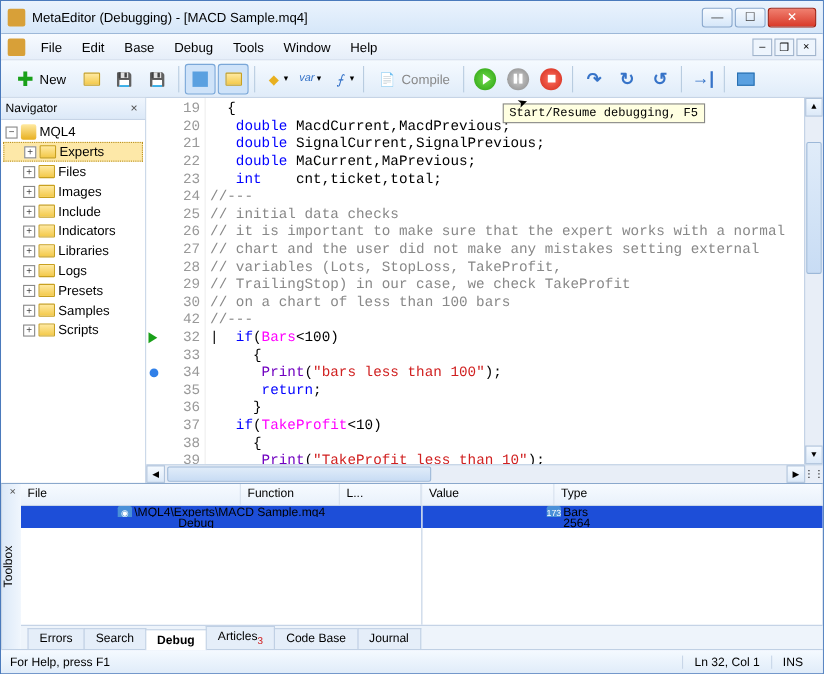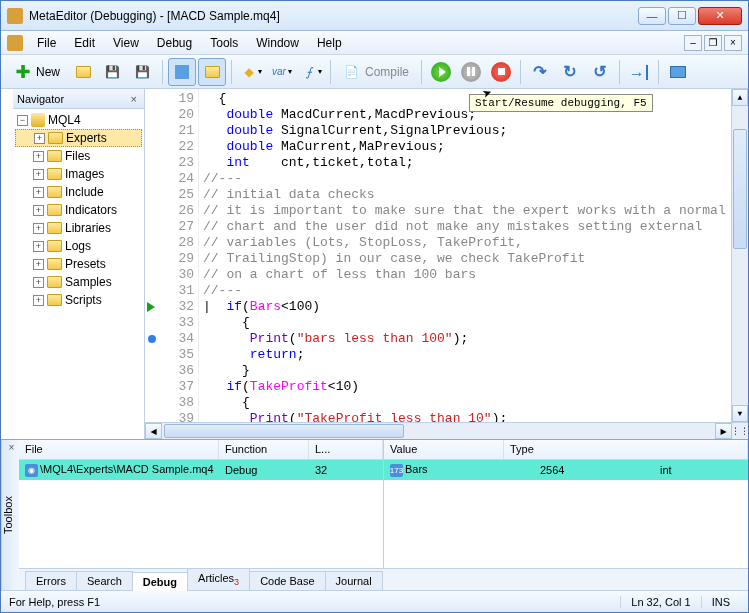--- a/index.html
+++ b/index.html
@@ -23,21 +23,21 @@
 .tsep { width: 1px; height: 24px; background: #b8cce0; margin: 0 3px; }
 .tico { width: 18px; height: 18px; display: inline-flex; align-items: center; justify-content: center; }
 .play { width: 20px; height: 20px; background: radial-gradient(#6fdb4a,#2aa010); border-radius: 50%; display: flex; align-items: center; justify-content: center; }
 .play::after { content: ""; border-left: 7px solid #fff; border-top: 5px solid transparent; border-bottom: 5px solid transparent; margin-left: 2px; }
 .pause { width: 20px; height: 20px; background: radial-gradient(#d0d0d0,#888); border-radius: 50%; position: relative; }
 .pause::before,.pause::after { content:""; position:absolute; width:3px; height:9px; background:#fff; top:5px; }
 .pause::before{left:6px;} .pause::after{left:11px;}
 .stop { width: 20px; height: 20px; background: radial-gradient(#ff7060,#d02a1a); border-radius: 50%; display:flex;align-items:center;justify-content:center;}
 .stop::after{content:"";width:7px;height:7px;background:#fff;}
 .arrow-blue-rt { color:#3673c8; font-size:16px; font-weight:bold; }
-.mainrow { flex: 1; display: flex; min-height: 0; padding-left: 12px; }
+.mainrow { flex: 1; display: flex; min-height: 0; }
 .navigator { width: 132px; background: #fff; border-right: 1px solid #c0d0e4; display: flex; flex-direction: column; }
 .navhdr { height: 20px; background: linear-gradient(#f0f6fd,#dce9f8); display: flex; align-items: center; padding: 0 4px; border-bottom: 1px solid #c0d0e4; font-size: 11px; }
 .navhdr .x { margin-left: auto; cursor: pointer; padding: 0 3px; color:#555; }
 .tree { flex:1; overflow: auto; padding: 2px; }
 .tree-item { display: flex; align-items: center; height: 18px; gap: 3px; padding-left: 2px; cursor:pointer; }
 .tree-item.child { padding-left: 18px; }
 .tree-item.sel { background: #fde8a8; border:1px dotted #b89020; }
 .plusbox { width:11px; height:11px; border:1px solid #888; display:flex; align-items:center; justify-content:center; font-size:9px; line-height:1; color:#444; background:#fff;}
 .fld { width:15px; height:12px; background: linear-gradient(#ffe9a0,#f3c94a); border:1px solid #c8a020; border-radius:1px; }
 .prj { width:14px; height:11px; background:#5aa0e0; border:1px solid #2a70b0; }
@@ -66,21 +66,21 @@
 .bottomrow { height: 151px; display:flex; border-top:1px solid #8aa8cc; }
 .toolbox-lbl { width:18px; background:linear-gradient(90deg,#f0f6fd,#dce9f8); writing-mode: vertical-rl; transform: rotate(180deg); text-align:center; font-size:11px; padding:2px 0; border-right:1px solid #c0d0e4; position:relative;}
 .toolbox-x { position:absolute; bottom:2px; left:2px; transform: rotate(180deg); font-size:10px; cursor:pointer; color:#555;}
 .panels { flex:1; display:flex; flex-direction:column; }
 .panelrow { flex:1; display:flex; min-height:0; }
 .panel { flex:1; display:flex; flex-direction:column; border-right:1px solid #c0d0e4; }
 .phdr { height:20px; display:flex; background:linear-gradient(#f7fbff,#e9f1fb); border-bottom:1px solid #c8d6e8; font-size:11px; }
 .phdr div { padding:3px 6px; border-right:1px solid #d8e2ee; }
 .pbody { flex:1; overflow:auto; }
 .prow { display:flex; height:20px; align-items:center; font-size:11px; }
-.prow.sel { background:#5eead4; }
+.prow.sel { background:#1d4ed8;flex-direction:column; }
 .prow div { padding:0 6px; border-right:1px solid transparent; overflow:hidden; white-space:nowrap; }
 .tabstrip { height:22px; display:flex; align-items:flex-end; background:#eef4fb; border-top:1px solid #c0d0e4; padding:0 6px; gap:0; font-size:11px; }
 .tab { padding:3px 10px; border:1px solid #c0d0e4; border-bottom:none; background:#e5eef9; cursor:pointer; margin-right:-1px;}
 .tab.active { background:#fff; font-weight:bold; position:relative; top:1px; }
 .tab .sub { color:#d02020; font-size:9px; vertical-align:sub; }
 .statusbar { height:22px; background:linear-gradient(#f5faff,#e0ecf9); border-top:1px solid #c0d0e4; display:flex; align-items:center; padding:0 8px; font-size:11px;}
 .statusbar .spacer { flex:1; }
 .statusbar .cell { padding:0 10px; border-left:1px solid #c8d6e8; }
 .smico { width:13px; height:13px; display:inline-flex; align-items:center; justify-content:center; background:#4a90d8; color:#fff; font-size:8px; border-radius:2px; margin-right:2px;}
 </style>
@@ -94,21 +94,21 @@
     <div class="winbtn">—</div>
     <div class="winbtn">☐</div>
     <div class="winbtn close">✕</div>
   </div>
 </div>
 
 <div class="menubar">
   <div class="mico"></div>
   <div class="mi">File</div>
   <div class="mi">Edit</div>
-  <div class="mi">View</div>
+  <div class="mi">Base</div>
   <div class="mi">Debug</div>
   <div class="mi">Tools</div>
   <div class="mi">Window</div>
   <div class="mi">Help</div>
   <div class="mdi-ctrl">
     <div class="mb">–</div>
     <div class="mb">❐</div>
     <div class="mb">×</div>
   </div>
 </div>
@@ -283,21 +283,21 @@
           <div>21</div>
           <div>22</div>
           <div>23</div>
           <div>24</div>
           <div>25</div>
           <div>26</div>
           <div>27</div>
           <div>28</div>
           <div>29</div>
           <div>30</div>
-          <div>31</div>
+          <div>42</div>
           <div>32<span class="bp-arrow"></span></div>
           <div>33</div>
           <div>34<span class="bp-dot"></span></div>
           <div>35</div>
           <div>36</div>
           <div>37</div>
           <div>38</div>
           <div>39</div>
         </div>
       <div class="code" id="codearea"><div><span class="op">  {</span></div><div><span class="">   </span><span class="ty">double</span><span class="id"> MacdCurrent,MacdPrevious;</span></div><div><span class="">   </span><span class="ty">double</span><span class="id"> SignalCurrent,SignalPrevious;</span></div><div><span class="">   </span><span class="ty">double</span><span class="id"> MaCurrent,MaPrevious;</span></div><div><span class="">   </span><span class="ty">int</span><span class="id">    cnt,ticket,total;</span></div><div><span class="cm">//---</span></div><div><span class="cm">// initial data checks</span></div><div><span class="cm">// it is important to make sure that the expert works with a normal</span></div><div><span class="cm">// chart and the user did not make any mistakes setting external</span></div><div><span class="cm">// variables (Lots, StopLoss, TakeProfit,</span></div><div><span class="cm">// TrailingStop) in our case, we check TakeProfit</span></div><div><span class="cm">// on a chart of less than 100 bars</span></div><div><span class="cm">//---</span></div><div><span class="id">|  </span><span class="kw">if</span><span class="op">(</span><span class="pp">Bars</span><span class="op">&lt;100)</span></div><div><span class="op">     {</span></div><div><span class="">      </span><span class="fn">Print</span><span class="op">(</span><span class="st">"bars less than 100"</span><span class="op">);</span></div><div><span class="">      </span><span class="kw">return</span><span class="op">;</span></div><div><span class="op">     }</span></div><div><span class="">   </span><span class="kw">if</span><span class="op">(</span><span class="pp">TakeProfit</span><span class="op">&lt;10)</span></div><div><span class="op">     {</span></div><div><span class="">      </span><span class="fn">Print</span><span class="op">(</span><span class="st">"TakeProfit less than 10"</span><span class="op">);</span></div></div>

